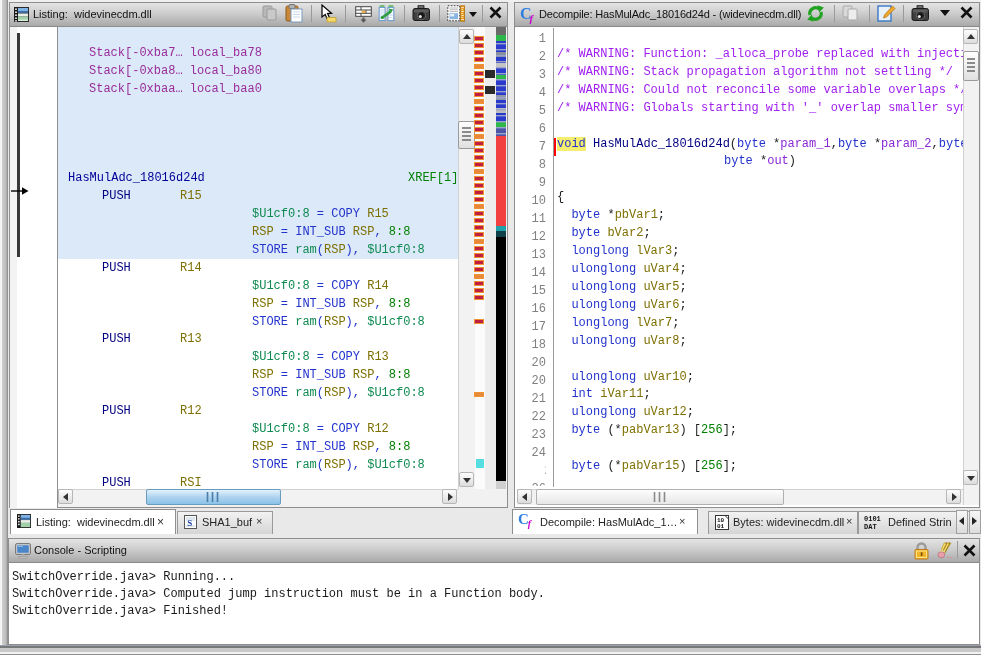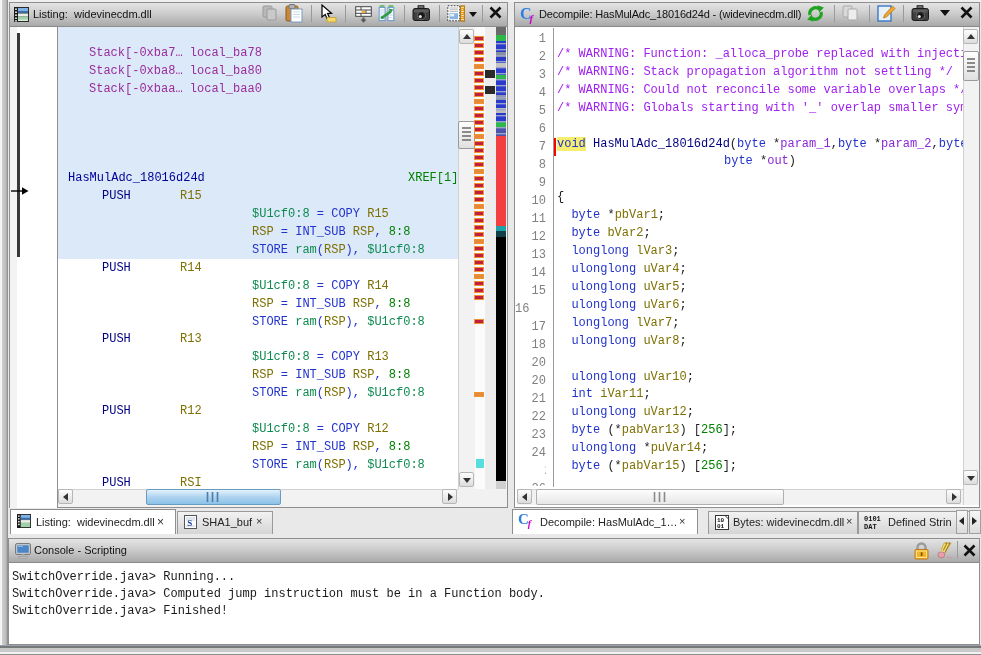--- a/index.html
+++ b/index.html
@@ -291,21 +291,21 @@
 <div class="a mono" style="left:0;top:93.0px;width:31px;height:18px;line-height:18px;text-align:right;color:#808080">6</div>
 <div class="a mono" style="left:0;top:111.0px;width:31px;height:18px;line-height:18px;text-align:right;color:#808080">7</div>
 <div class="a mono" style="left:0;top:129.0px;width:31px;height:18px;line-height:18px;text-align:right;color:#808080">8</div>
 <div class="a mono" style="left:0;top:147.0px;width:31px;height:18px;line-height:18px;text-align:right;color:#808080">9</div>
 <div class="a mono" style="left:0;top:165.0px;width:31px;height:18px;line-height:18px;text-align:right;color:#808080">10</div>
 <div class="a mono" style="left:0;top:183.0px;width:31px;height:18px;line-height:18px;text-align:right;color:#808080">11</div>
 <div class="a mono" style="left:0;top:201.0px;width:31px;height:18px;line-height:18px;text-align:right;color:#808080">12</div>
 <div class="a mono" style="left:0;top:219.0px;width:31px;height:18px;line-height:18px;text-align:right;color:#808080">13</div>
 <div class="a mono" style="left:0;top:237.0px;width:31px;height:18px;line-height:18px;text-align:right;color:#808080">14</div>
 <div class="a mono" style="left:0;top:255.0px;width:31px;height:18px;line-height:18px;text-align:right;color:#808080">15</div>
-<div class="a mono" style="left:0;top:273.0px;width:31px;height:18px;line-height:18px;color:#808080">16</div>
+<div class="a mono" style="left:0;top:273.0px;width:31px;height:18px;line-height:18px;text-align:right;color:#808080">16</div>
 <div class="a mono" style="left:0;top:291.0px;width:31px;height:18px;line-height:18px;text-align:right;color:#808080">17</div>
 <div class="a mono" style="left:0;top:309.0px;width:31px;height:18px;line-height:18px;text-align:right;color:#808080">18</div>
 <div class="a mono" style="left:0;top:327.0px;width:31px;height:18px;line-height:18px;text-align:right;color:#808080">20</div>
 <div class="a mono" style="left:0;top:345.0px;width:31px;height:18px;line-height:18px;text-align:right;color:#808080">20</div>
 <div class="a mono" style="left:0;top:363.0px;width:31px;height:18px;line-height:18px;text-align:right;color:#808080">21</div>
 <div class="a mono" style="left:0;top:381.0px;width:31px;height:18px;line-height:18px;text-align:right;color:#808080">22</div>
 <div class="a mono" style="left:0;top:399.0px;width:31px;height:18px;line-height:18px;text-align:right;color:#808080">23</div>
 <div class="a mono" style="left:0;top:417.0px;width:31px;height:18px;line-height:18px;text-align:right;color:#808080">24</div>
 <div class="a mono" style="left:13px;top:435.0px;width:31px;height:18px;line-height:18px;text-align:right;color:#808080">25</div>
 <div class="a mono" style="left:0;top:453.0px;width:31px;height:18px;line-height:18px;text-align:right;color:#808080">26</div>
@@ -325,21 +325,20 @@
 <div class="ln mono" style="left:3px;top:215.0px"><span style="color:#2233cc;">  longlong</span><span style="color:#1c1c1c;"> </span><span style="color:#7d6f00;">lVar3</span><span style="color:#1c1c1c;">;</span></div>
 <div class="ln mono" style="left:3px;top:233.0px"><span style="color:#2233cc;">  ulonglong</span><span style="color:#1c1c1c;"> </span><span style="color:#7d6f00;">uVar4</span><span style="color:#1c1c1c;">;</span></div>
 <div class="ln mono" style="left:3px;top:250.9px"><span style="color:#2233cc;">  ulonglong</span><span style="color:#1c1c1c;"> </span><span style="color:#7d6f00;">uVar5</span><span style="color:#1c1c1c;">;</span></div>
 <div class="ln mono" style="left:3px;top:268.8px"><span style="color:#2233cc;">  ulonglong</span><span style="color:#1c1c1c;"> </span><span style="color:#7d6f00;">uVar6</span><span style="color:#1c1c1c;">;</span></div>
 <div class="ln mono" style="left:3px;top:286.7px"><span style="color:#2233cc;">  longlong</span><span style="color:#1c1c1c;"> </span><span style="color:#7d6f00;">lVar7</span><span style="color:#1c1c1c;">;</span></div>
 <div class="ln mono" style="left:3px;top:304.6px"><span style="color:#2233cc;">  ulonglong</span><span style="color:#1c1c1c;"> </span><span style="color:#7d6f00;">uVar8</span><span style="color:#1c1c1c;">;</span></div>
 <div class="ln mono" style="left:3px;top:340.5px"><span style="color:#2233cc;">  ulonglong</span><span style="color:#1c1c1c;"> </span><span style="color:#7d6f00;">uVar10</span><span style="color:#1c1c1c;">;</span></div>
 <div class="ln mono" style="left:3px;top:358.4px"><span style="color:#2233cc;">  int</span><span style="color:#1c1c1c;"> </span><span style="color:#7d6f00;">iVar11</span><span style="color:#1c1c1c;">;</span></div>
 <div class="ln mono" style="left:3px;top:376.3px"><span style="color:#2233cc;">  ulonglong</span><span style="color:#1c1c1c;"> </span><span style="color:#7d6f00;">uVar12</span><span style="color:#1c1c1c;">;</span></div>
 <div class="ln mono" style="left:3px;top:394.2px"><span style="color:#2233cc;">  byte</span><span style="color:#1c1c1c;"> (*</span><span style="color:#7d6f00;">pabVar13</span><span style="color:#1c1c1c;">) [</span><span style="color:#008000;">256</span><span style="color:#1c1c1c;">];</span></div>
-<div class="ln mono" style="left:3px;top:412.2px"><span style="color:#2233cc;">  ulonglong</span><span style="color:#1c1c1c;"> *</span><span style="color:#7d6f00;">puVar14</span><span style="color:#1c1c1c;">;</span></div>
 <div class="ln mono" style="left:3px;top:430.1px"><span style="color:#2233cc;">  byte</span><span style="color:#1c1c1c;"> (*</span><span style="color:#7d6f00;">pabVar15</span><span style="color:#1c1c1c;">) [</span><span style="color:#008000;">256</span><span style="color:#1c1c1c;">];</span></div>
 </div>
 <div class="sbtrack" style="left:963px;top:27px;width:16px;height:478px;border-left:1px solid #d0d0d0"></div>
 <div class="sbbtn" style="left:963px;top:29px;width:15px"></div>
 <div class="arr" style="left:967px;top:34px;border-left:4px solid transparent;border-right:4px solid transparent;border-bottom:5px solid #333"></div>
 <div class="sbbtn" style="left:963px;top:470px;width:15px"></div>
 <div class="arr" style="left:967px;top:476px;border-left:4px solid transparent;border-right:4px solid transparent;border-top:5px solid #333"></div>
 <div class="a" style="left:963px;top:51px;width:16px;height:30px;background:linear-gradient(180deg,#fefefe,#e0e0e0);border:1px solid #9a9a9a;border-radius:2px"></div>
 <svg class="a" style="left:966px;top:58px" width="10" height="16" viewBox="0 0 10 16">
     <path d="M1 1h8M1 5h8M1 9h8M1 13h8" stroke="#6a6a6a" stroke-width="1.6"></path>

